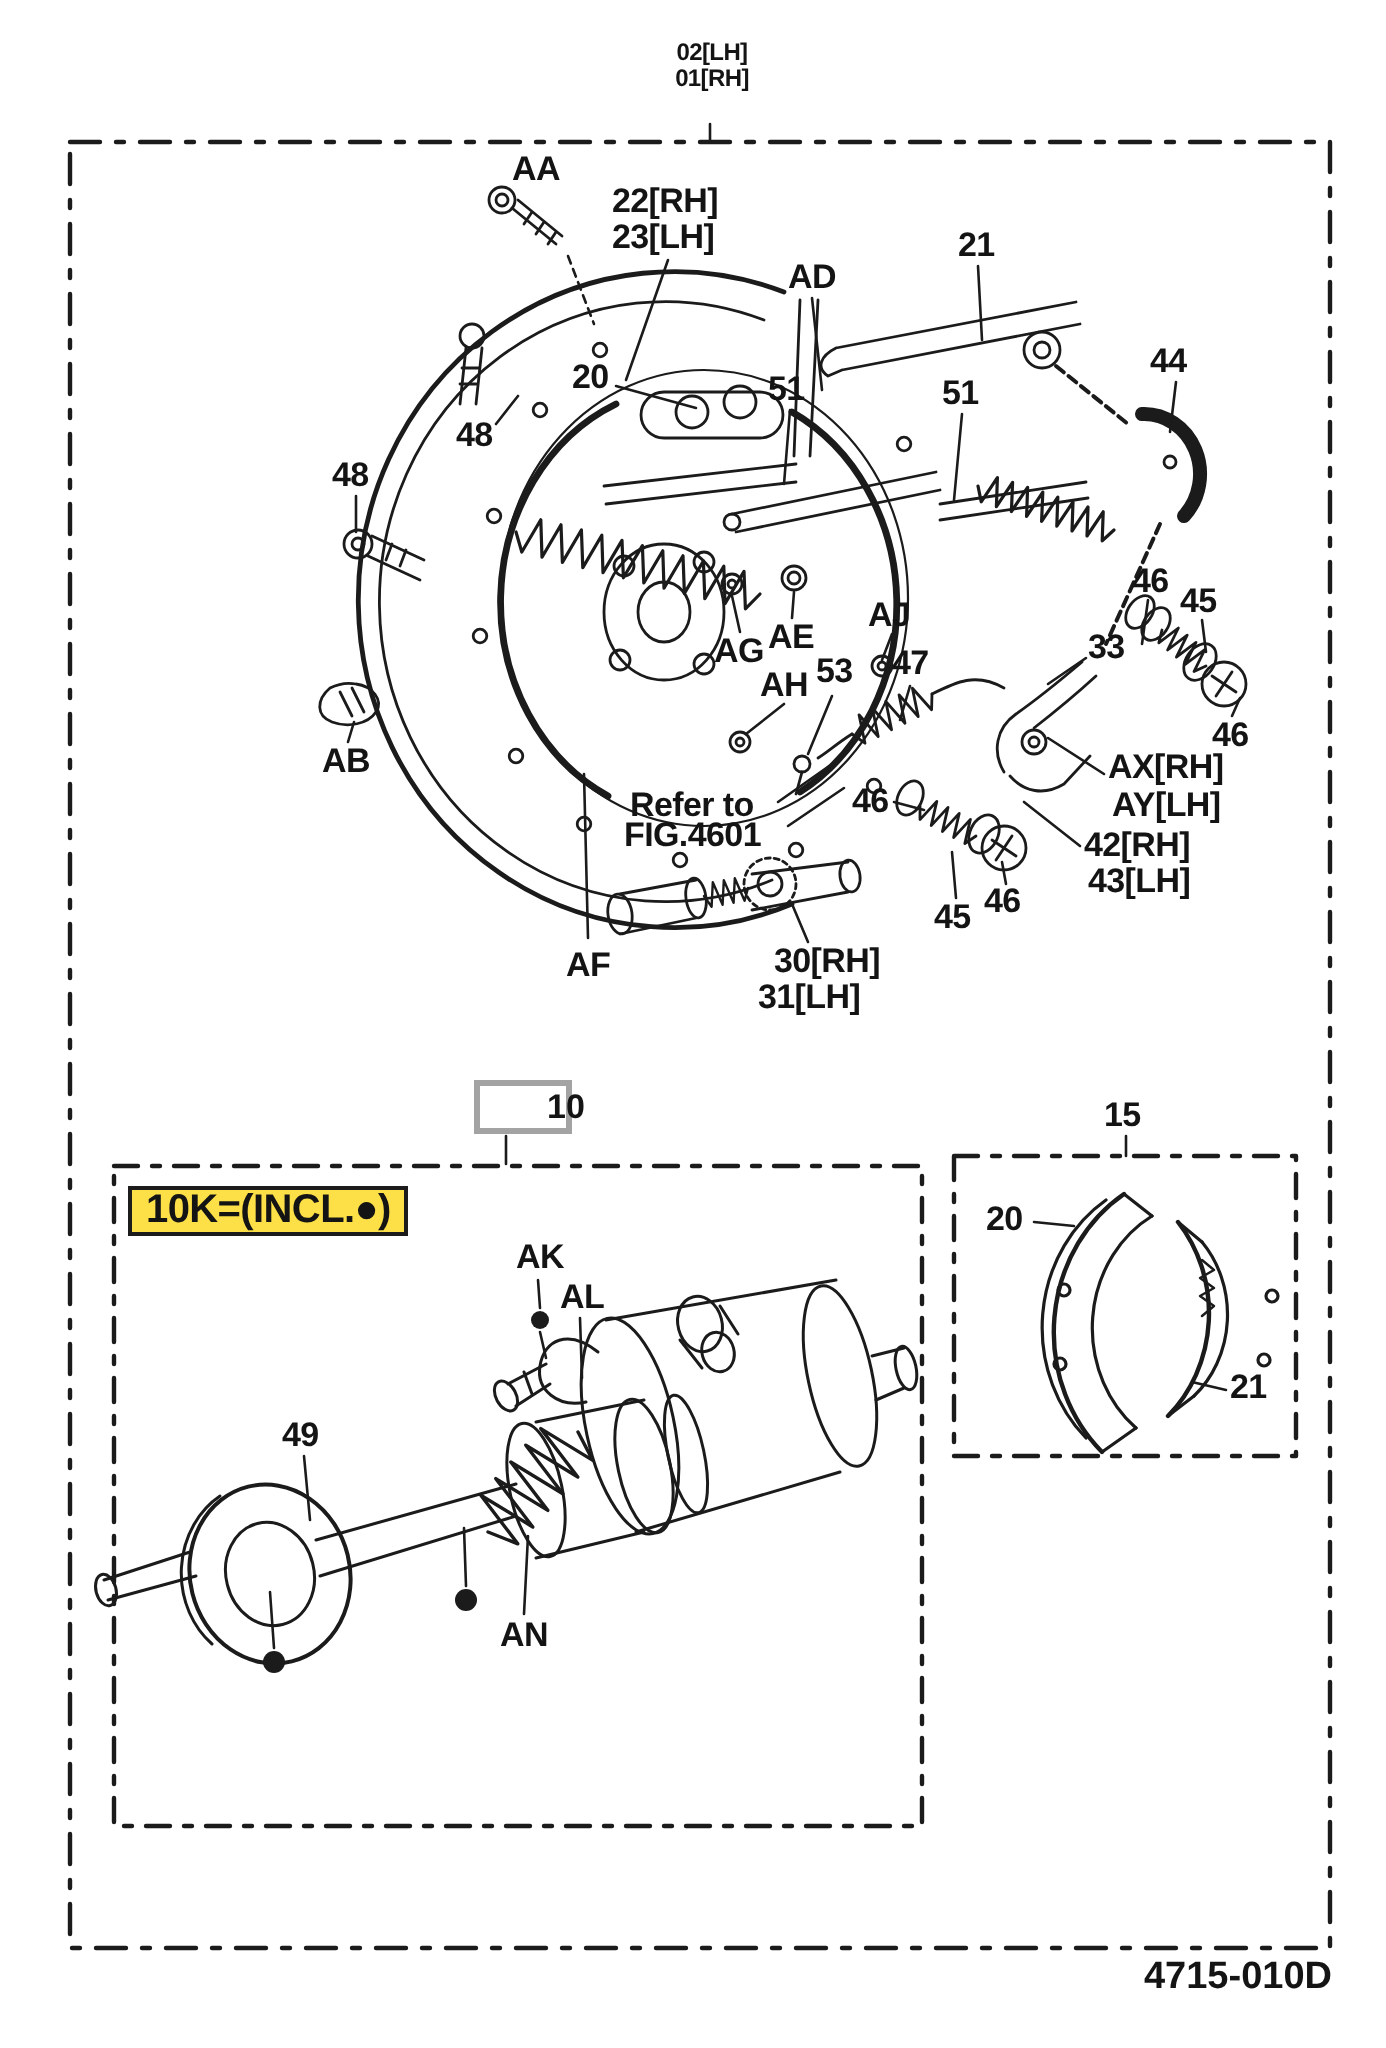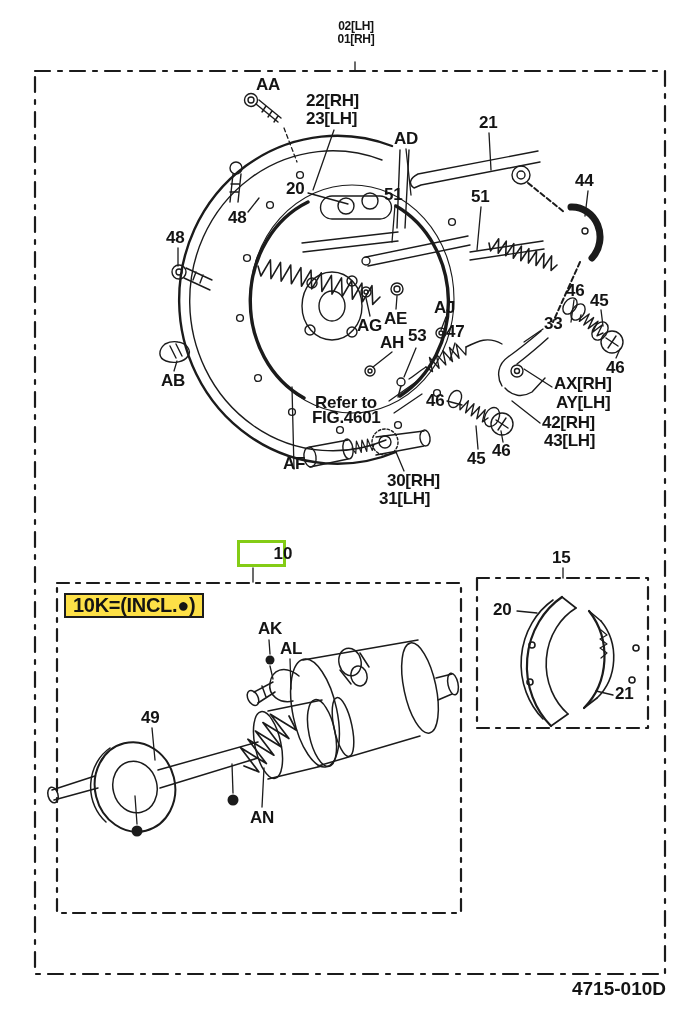--- a/index.html
+++ b/index.html
@@ -11,21 +11,21 @@
   .part-label{
     position:absolute;font-weight:bold;font-size:17px;line-height:1;
     color:#141414;white-space:nowrap;letter-spacing:-0.3px;
   }
   .fig-title{
     position:absolute;left:280px;top:20px;width:152px;text-align:center;
     font-weight:bold;font-size:12px;line-height:1.1;color:#141414;letter-spacing:-0.3px;
   }
   .red-callout{
     position:absolute;left:237px;top:540px;width:32px;height:27px;
-    border:3px solid #84cc16;background:#ffffff;color:#141414;
+    border:3px solid #a3a3a3;background:#ffffff;color:#141414;
     font-weight:bold;font-size:17px;display:flex;align-items:center;justify-content:center;
     box-sizing:border-box;
     padding-left:43px;
   }
   .incl-box{
     position:absolute;left:64px;top:593px;height:25px;padding:0 7px;
     border:2px solid #1c1c1c;background:#fde047;color:#141414;
     font-weight:bold;font-size:20px;display:flex;align-items:center;
     box-sizing:border-box;letter-spacing:-0.3px;
   }
@@ -286,21 +286,21 @@
       <div class="part-label" style="left: 606px; top: 359px;">46</div>
       <div class="part-label" style="left: 554px; top: 375px;">AX[RH]</div>
       <div class="part-label" style="left: 556px; top: 394px;">AY[LH]</div>
       <div class="part-label" style="left: 542px; top: 414px;">42[RH]</div>
       <div class="part-label" style="left: 544px; top: 432px;">43[LH]</div>
       <div class="part-label" style="left: 315px; top: 394px;">Refer to</div>
       <div class="part-label" style="left: 312px; top: 409px;">FIG.4601</div>
       <div class="part-label" style="left: 426px; top: 392px;">46</div>
       <div class="part-label" style="left: 467px; top: 450px;">45</div>
       <div class="part-label" style="left: 492px; top: 442px;">46</div>
-      <div class="part-label" style="left: 283px; top: 455px;">AF</div>
+      <div class="part-label" style="left: 283px; top: 474px;">AF</div>
       <div class="part-label" style="left: 387px; top: 472px;">30[RH]</div>
       <div class="part-label" style="left: 379px; top: 490px;">31[LH]</div>
       <div class="part-label" style="left: 258px; top: 620px;">AK</div>
       <div class="part-label" style="left: 280px; top: 640px;">AL</div>
       <div class="part-label" style="left: 141px; top: 709px;">49</div>
       <div class="part-label" style="left: 250px; top: 809px;">AN</div>
       <div class="part-label" style="left: 552px; top: 549px;">15</div>
       <div class="part-label" style="left: 493px; top: 601px;">20</div>
       <div class="part-label" style="left: 615px; top: 685px;">21</div>
     </div>

